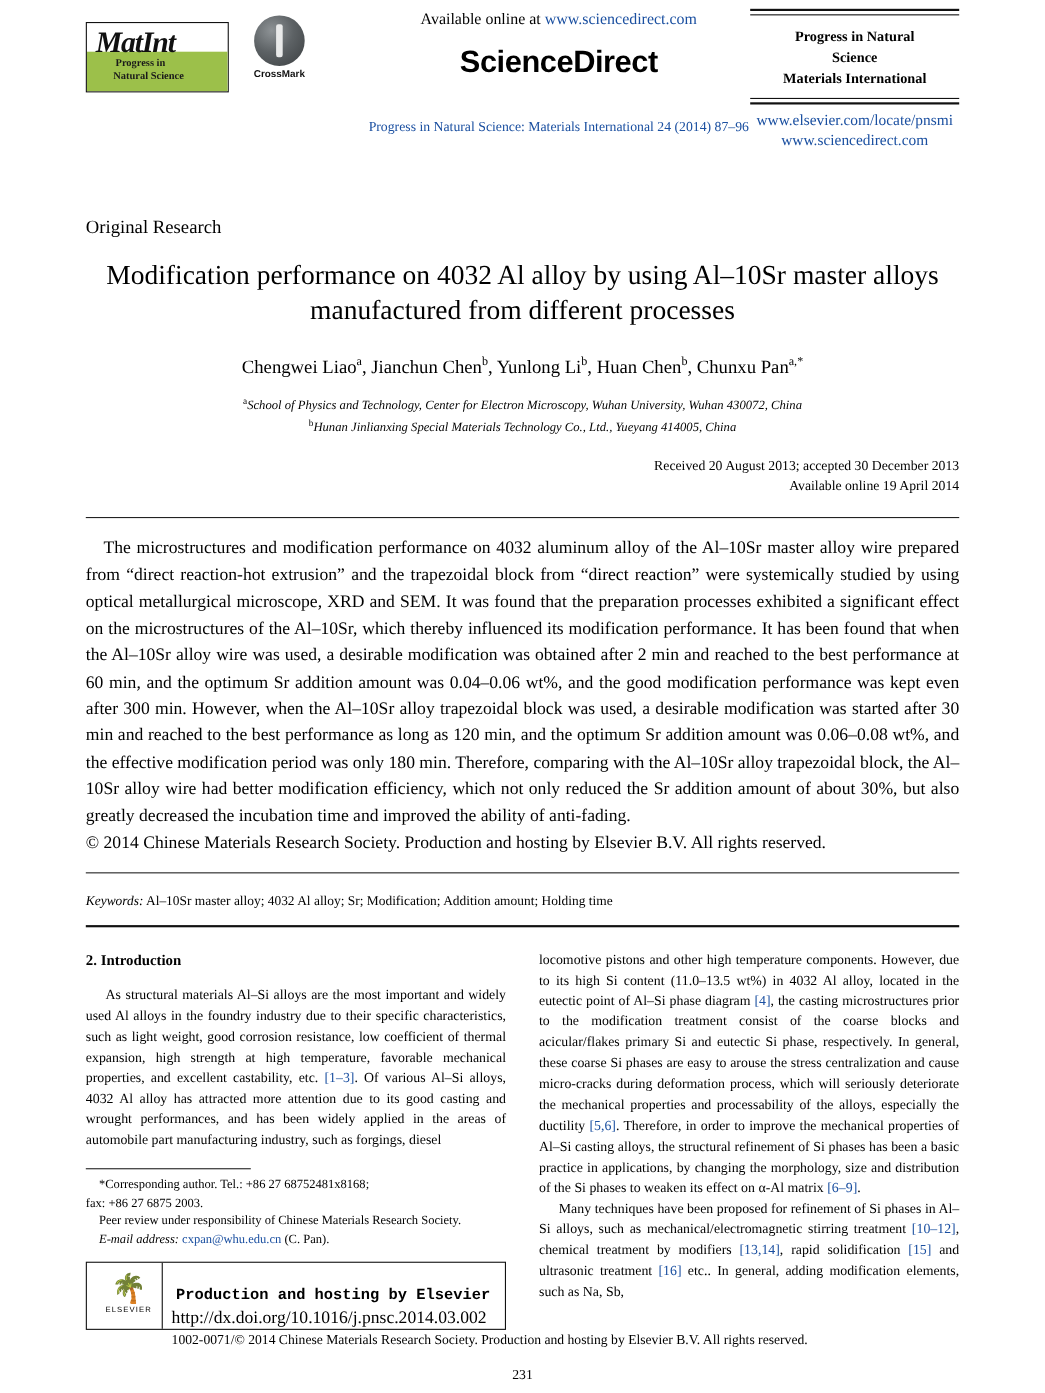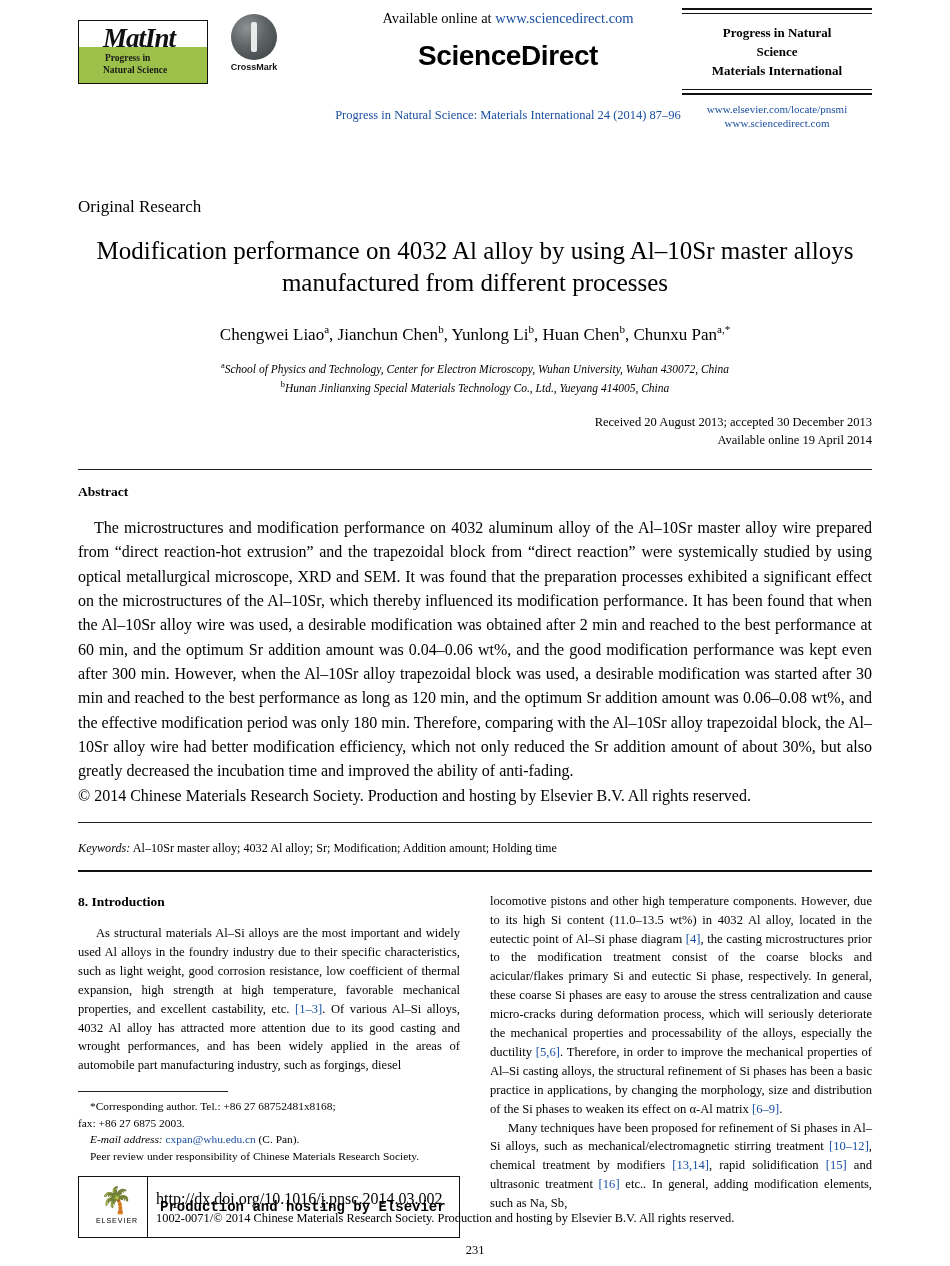--- a/index.html
+++ b/index.html
@@ -37,21 +37,21 @@
     background: #ffffff;
     overflow: hidden;
   }
   .matint-logo .band {
     position: absolute;
     left: 0; right: 0; top: 26px; height: 36px;
     background: #9cc04a;
   }
   .matint-logo .mt-text {
     position: absolute;
-    left: 24px;
+    left: 8px;
     top: 2px;
     font-family: "Liberation Serif", serif;
     font-weight: bold;
     font-style: italic;
     font-size: 27px;
     letter-spacing: -1px;
     color: #111;
   }
   .matint-logo .mt-sub1 {
     position: absolute;
@@ -148,21 +148,21 @@
     margin-top: 8px;
   }
   .right-head .rh-title {
     font-family: "Liberation Serif", serif;
     font-weight: bold;
     font-size: 13px;
     line-height: 1.45;
   }
   .right-head .rh-links {
     margin-top: 7px;
-    font-size: 11px;
+    font-size: 14px;
     color: #1a4fa0;
     line-height: 1.35;
   }
   
   .content {
     margin: 0 78px;
   }
   .orig-research {
     font-size: 17px;
     margin-top: 12px;
@@ -379,47 +379,46 @@
       <div><sup>b</sup><span>Hunan Jinlianxing Special Materials Technology Co., Ltd., Yueyang 414005, China</span></div>
     </div>
 
     <div class="dates">
       <div>Received 20 August 2013; accepted 30 December 2013</div>
       <div>Available online 19 April 2014</div>
     </div>
 
     <hr class="hr-thin">
 
-    <div class="abstract-label">Abstract</div>
 
     <div class="abstract-body">
       <p class="indent">The microstructures and modification performance on 4032 aluminum alloy of the Al–10Sr master alloy wire prepared from “direct reaction-hot extrusion” and the trapezoidal block from “direct reaction” were systemically studied by using optical metallurgical microscope, XRD and SEM. It was found that the preparation processes exhibited a significant effect on the microstructures of the Al–10Sr, which thereby influenced its modification performance. It has been found that when the Al–10Sr alloy wire was used, a desirable modification was obtained after 2 min and reached to the best performance at 60 min, and the optimum Sr addition amount was 0.04–0.06 wt%, and the good modification performance was kept even after 300 min. However, when the Al–10Sr alloy trapezoidal block was used, a desirable modification was started after 30 min and reached to the best performance as long as 120 min, and the optimum Sr addition amount was 0.06–0.08 wt%, and the effective modification period was only 180 min. Therefore, comparing with the Al–10Sr alloy trapezoidal block, the Al–10Sr alloy wire had better modification efficiency, which not only reduced the Sr addition amount of about 30%, but also greatly decreased the incubation time and improved the ability of anti-fading.</p>
       <p class="copyright">© 2014 Chinese Materials Research Society. Production and hosting by Elsevier B.V. All rights reserved.</p>
     </div>
 
     <hr class="hr-rule2">
 
     <div class="keywords">
       <span class="kw-label">Keywords:</span><span> Al–10Sr master alloy; 4032 Al alloy; Sr; Modification; Addition amount; Holding time</span>
     </div>
 
     <hr class="hr-double">
 
     <div class="cols">
 
       <div class="col">
-        <div class="sec-head">8.  Introduction</div>
+        <div class="sec-head">2.  Introduction</div>
         <p class="body-p"><span>As structural materials Al–Si alloys are the most important and widely used Al alloys in the foundry industry due to their specific characteristics, such as light weight, good corrosion resistance, low coefficient of thermal expansion, high strength at high temperature, favorable mechanical properties, and excellent castability, etc. </span><span class="ref-link">[1–3]</span><span>. Of various Al–Si alloys, 4032 Al alloy has attracted more attention due to its good casting and wrought performances, and has been widely applied in the areas of automobile part manufacturing industry, such as forgings, diesel</span></p>
 
         <hr class="fn-rule">
         <div class="footnote">
           <p class="fn-line fn-indent">*Corresponding author. Tel.: +86 27 68752481x8168;</p>
           <p class="fn-line">fax: +86 27 6875 2003.</p>
+          <p class="fn-line fn-indent">Peer review under responsibility of Chinese Materials Research Society.</p>
           <p class="fn-line fn-indent"><span class="email-label">E-mail address:</span><span class="ref-link"> cxpan@whu.edu.cn</span><span> (C. Pan).</span></p>
-          <p class="fn-line fn-indent">Peer review under responsibility of Chinese Materials Research Society.</p>
         </div>
 
         <div class="elsevier-box">
           <div class="elsevier-logo">
             <div class="tree">🌴</div>
             <div class="els-word">ELSEVIER</div>
           </div>
           <div class="els-text">Production and hosting by Elsevier</div>
         </div>
       </div>

